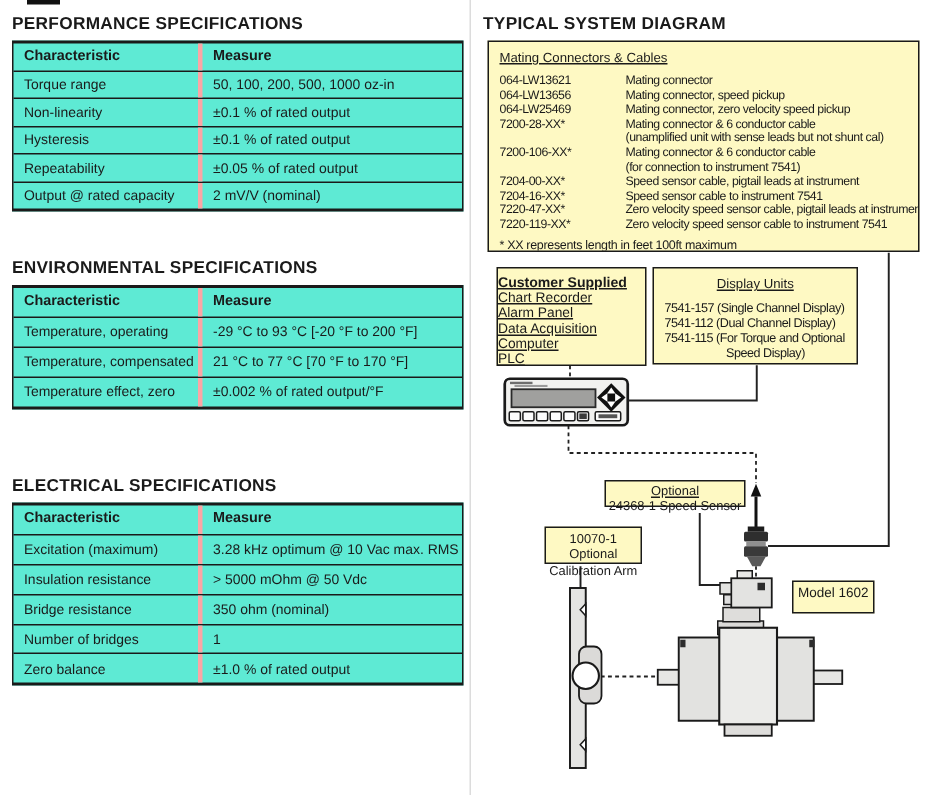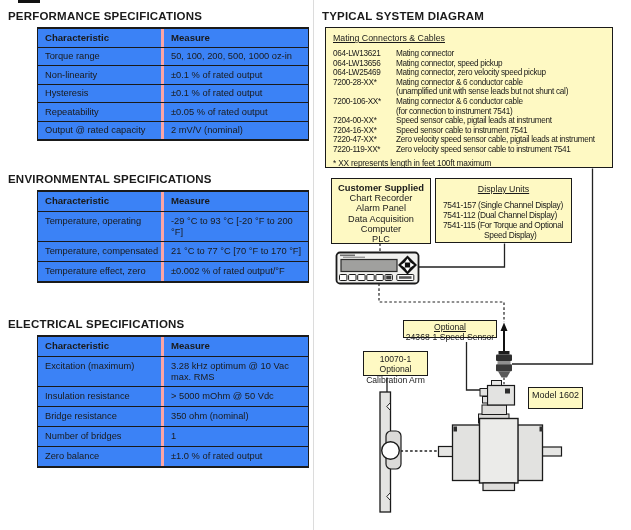--- a/index.html
+++ b/index.html
@@ -5,40 +5,40 @@
   html,body{margin:0;padding:0;background:#fff;}
   .canvas{position:relative;width:631px;height:530px;background:#fff;overflow:hidden;
           font-family:"Liberation Sans",sans-serif;color:#1a1a1a;}
   .frag{position:absolute;left:18px;top:0;width:22px;height:3px;background:#111;}
   .scan-gutter{position:absolute;left:313px;top:0;width:1px;height:530px;background:#dcdcdc;}
 
   
   .spec{position:absolute;left:8px;width:301px;}
   #perf{top:10px}#env{top:173px}#elec{top:318px}
   .sec-title{font-size:11.5px;font-weight:bold;letter-spacing:.2px;margin:0 0 5px 0;}
-  .tbl{border:1px solid #1a1a1a;border-top:2px solid #1a1a1a;border-bottom:2px solid #1a1a1a;background:#3b82f6;margin-left:29px;}
+  .tbl{border:1px solid #1a1a1a;border-top:2px solid #1a1a1a;border-bottom:2px solid #1a1a1a;background:#5eead4;}
   .tr{display:grid;grid-template-columns:123px 1fr;border-top:1px solid #1a1a1a;}
   .tr:first-child{border-top:0;}
   .td{font-size:9.3px;line-height:10.5px;padding:3.5px 2px 3.5px 7px;}
   .td+.td{border-left:3px solid #fca5a5;}
   .tr.head .td{font-weight:bold;font-size:9.6px;}
   #env .td,#elec .td{padding-top:4.2px;padding-bottom:4.2px;}
 
   
   .diagram-title{position:absolute;left:322px;top:10px;font-size:11.5px;font-weight:bold;letter-spacing:.2px;margin:0;}
   .box{position:absolute;border:1.3px solid #1a1a1a;background:#fef9c3;box-sizing:border-box;z-index:2;}
   .cables{left:325px;top:27px;width:288px;height:141px;padding:5px 3px 0 7px;overflow:hidden;}
   .cables-title{font-size:8.8px;text-decoration:underline;margin-bottom:6px;}
   .cable-row{display:flex;font-size:8.2px;line-height:9.6px;letter-spacing:-.3px;white-space:nowrap;}
-  .cable-part{width:63px;flex:none;}
+  .cable-part{width:84px;flex:none;}
   .cable-desc{flex:1;}
   .cables-foot{margin-top:3px;font-size:8.3px;letter-spacing:-.2px;white-space:nowrap;}
 
-  .customer{left:331px;top:178px;width:100px;height:66px;text-align:center;padding-top:4px;
-            font-size:9.2px;line-height:10.2px;}
+  .customer{left:331px;top:178px;width:100px;height:66px;text-align:left;padding-top:4px;
+            font-size:9.2px;line-height:10.2px;text-decoration:underline;}
   .customer .b{font-weight:bold;font-size:9.4px;}
 
   .units{left:435px;top:178px;width:137px;height:65px;padding-top:5px;font-size:8.4px;
          line-height:10px;letter-spacing:-.3px;overflow:hidden;}
   .units-title{text-align:center;text-decoration:underline;font-size:8.8px;margin-bottom:6px;letter-spacing:0;}
   .units .row{padding-left:7px;white-space:nowrap;}
   .units .indent{padding-left:48px;}
 
   .label-box{text-align:center;font-size:8.6px;line-height:10px;}
   .speed-label{left:403px;top:320px;width:94px;height:18px;padding-top:1px;}

